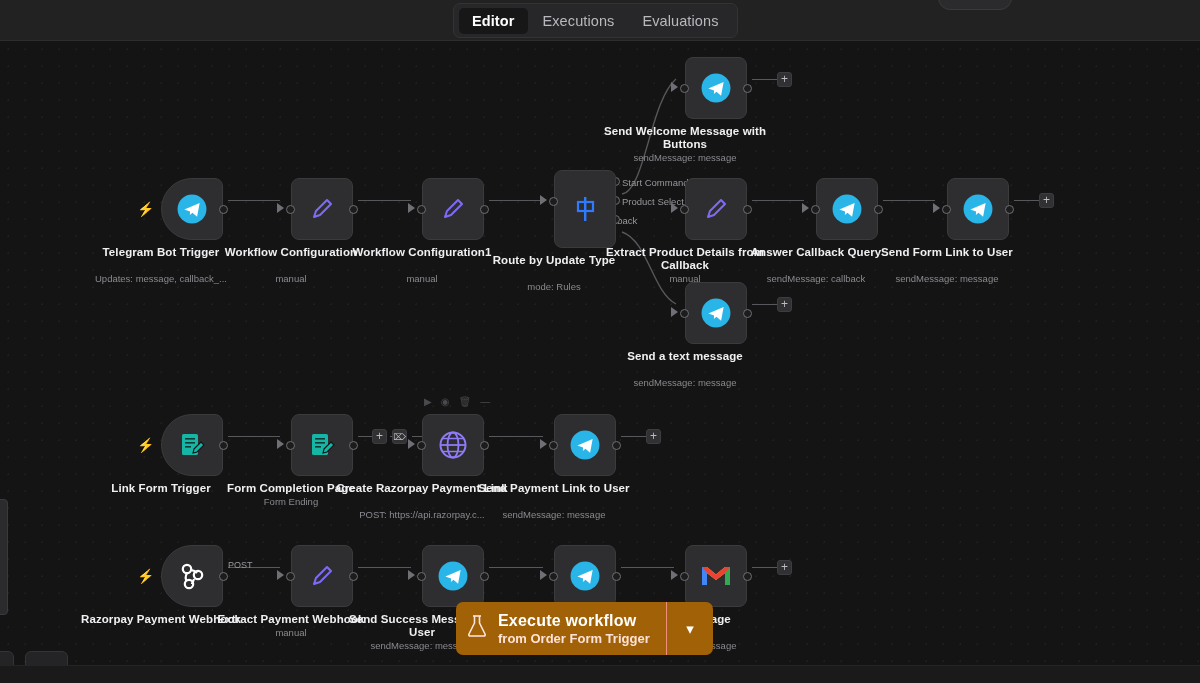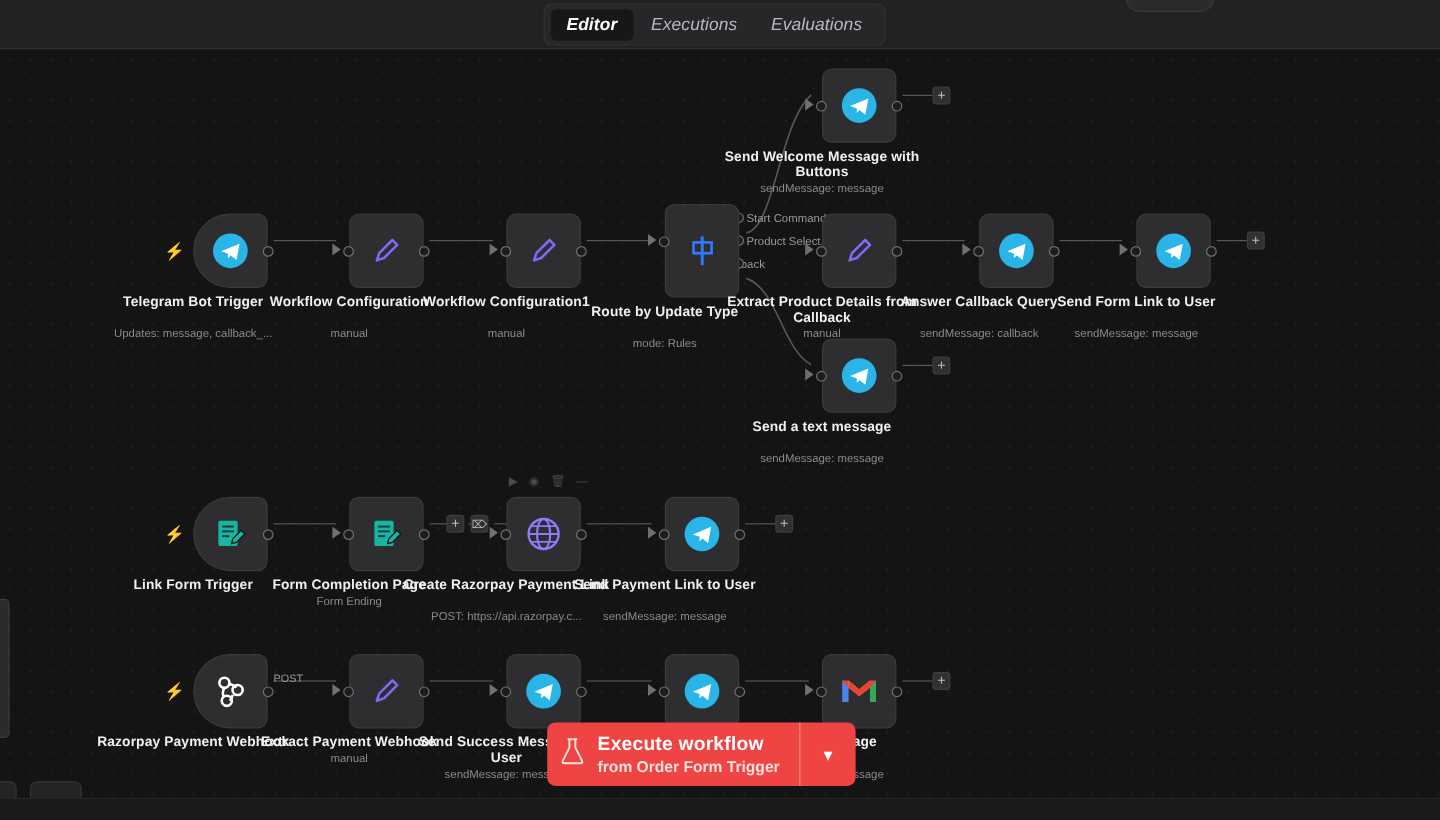--- a/index.html
+++ b/index.html
@@ -17,21 +17,21 @@
     background: #222223; border-bottom: 1px solid #2e2e30; z-index: 40;
   }
   .tabs {
     position: absolute; left: 453px; top: 3px;
     display: flex; align-items: center; gap: 2px;
     background: #27272a; border: 1px solid #333336; border-radius: 7px;
     padding: 3px 5px; height: 35px;
   }
   .tab {
     font-size: 14.5px; color: #b8b8bd; padding: 5px 13px; border-radius: 5px;
-    letter-spacing: .1px; cursor: pointer; white-space: nowrap; font-style: italic;
+    letter-spacing: .1px; cursor: pointer; white-space: nowrap;
   }
   .tab.active { background: #171718; color: #fff; font-weight: 600; }
 
   .topright-btn {
     position: absolute; left: 938px; top: -14px; width: 74px; height: 24px;
     background: #2b2b2d; border: 1px solid #3a3a3d; border-radius: 13px;
   }
 
   
   .canvas {
@@ -113,21 +113,21 @@
   
   .nodetoolbar {
     position: absolute; display: flex; gap: 9px; align-items: center;
     color: #4a4a4e; font-size: 10px;
   }
   .nodetoolbar span { cursor: pointer; line-height: 10px; }
 
   
   .execbtn {
     position: absolute; left: 456px; top: 602px; width: 257px; height: 53px;
-    background: #ef4444; border-radius: 7px; display: flex; align-items: center;
+    background: #a16207; border-radius: 7px; display: flex; align-items: center;
     z-index: 35; cursor: pointer;
   }
   .execbtn .flask { width: 42px; text-align: center; color: #ffe4dd; font-size: 19px; }
   .execbtn .txt { flex: 1; }
   .execbtn .t1 { font-size: 16px; color: #fff; font-weight: bold; line-height: 19px; letter-spacing:.2px;}
   .execbtn .t2 { font-size: 13px; color: #ffe2da; font-weight: bold; line-height: 17px; }
   .execbtn .divider { width: 1px; height: 53px; background: #f08e7b; }
   .execbtn .chev {
     width: 46px; text-align: center; color: #fff; font-size: 15px;
   }

